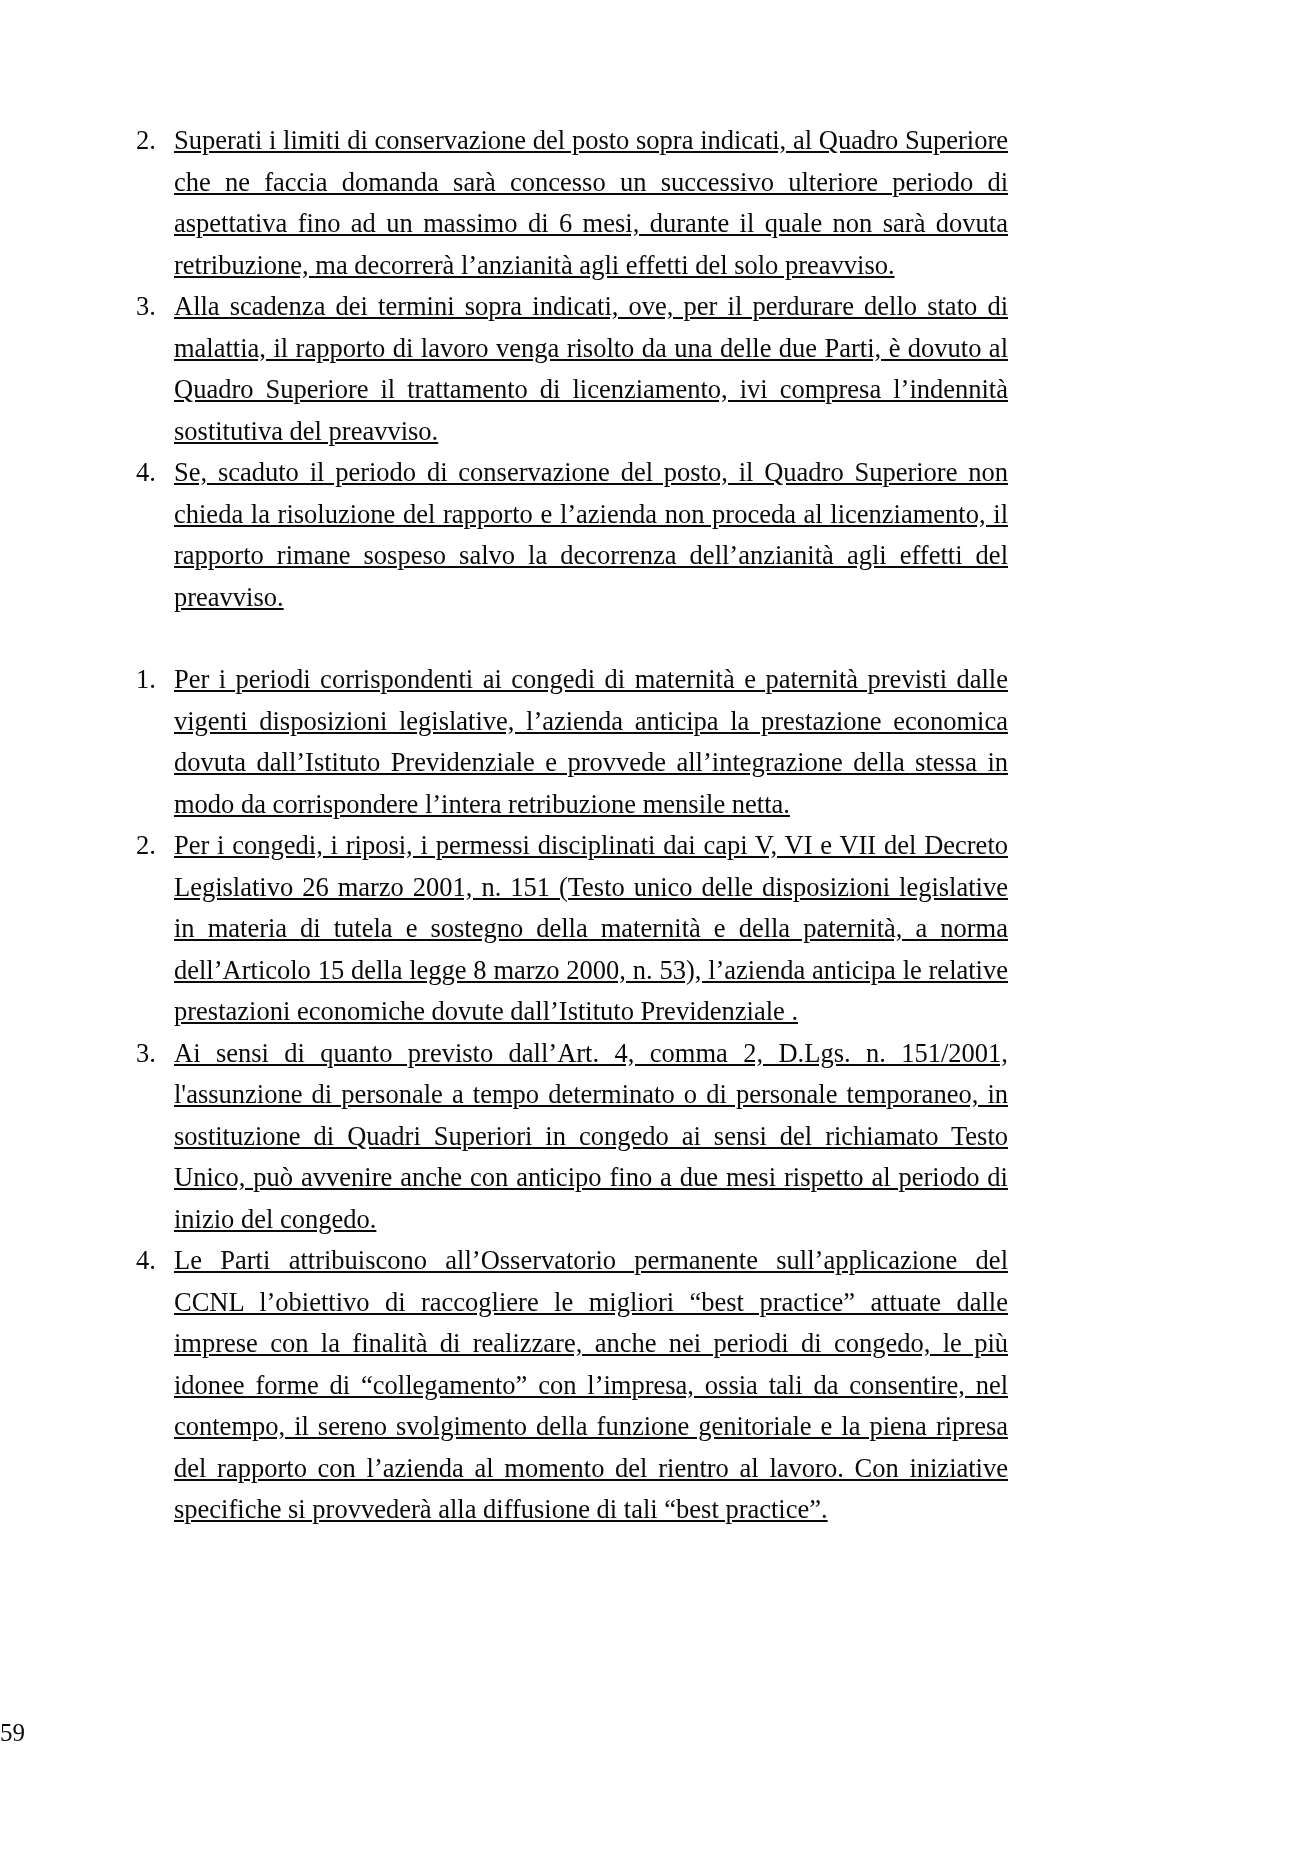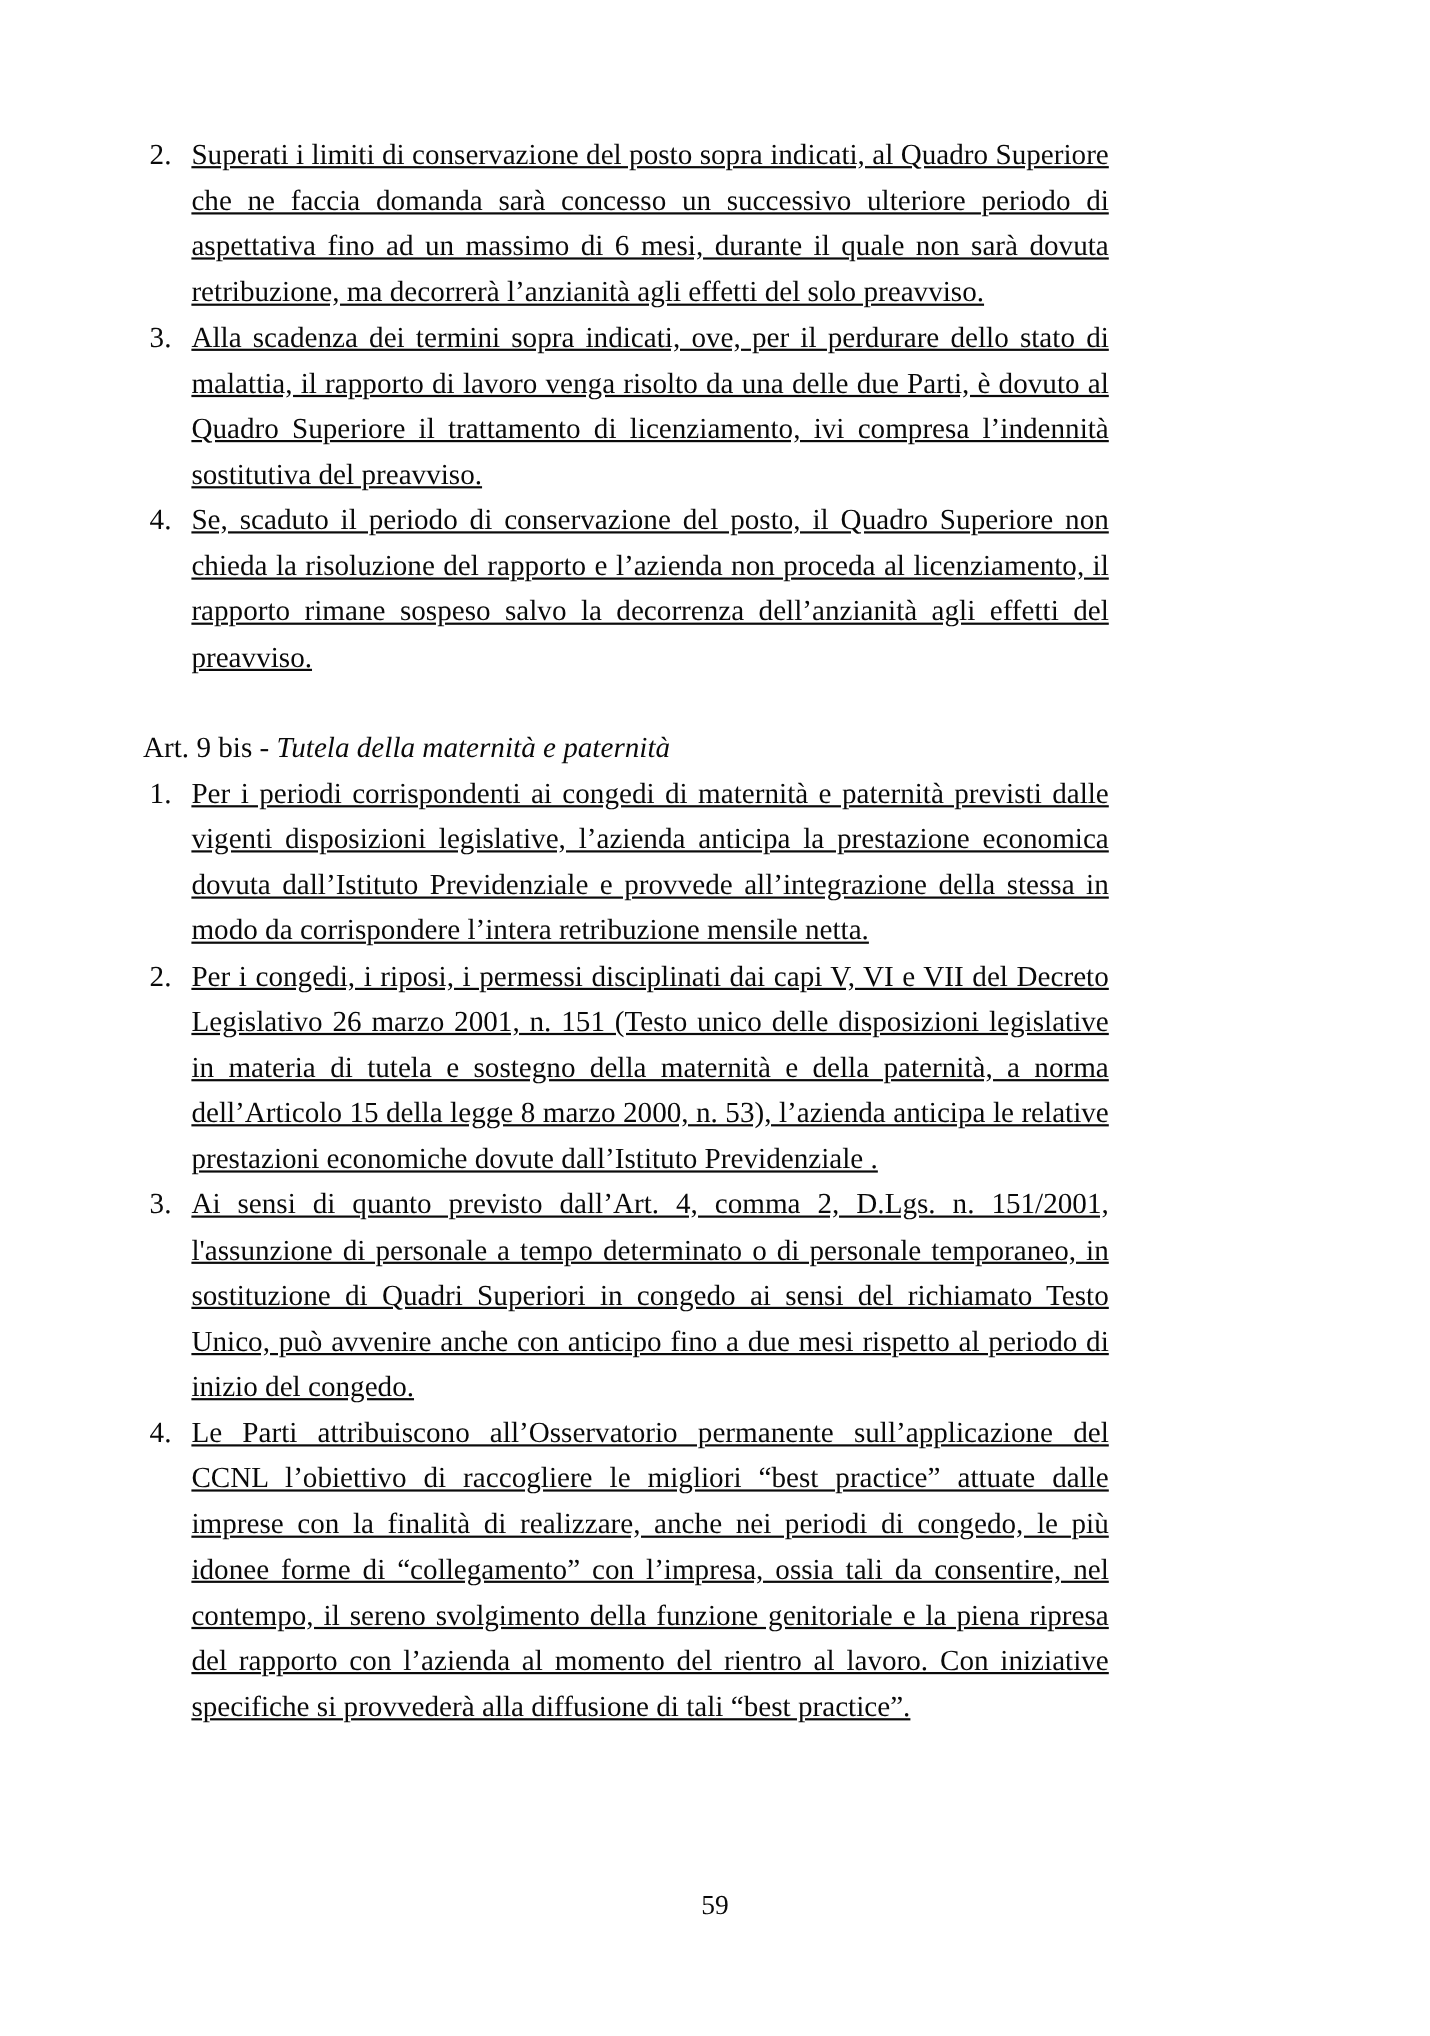--- a/index.html
+++ b/index.html
@@ -66,21 +66,20 @@
     padding-left: 2px;
   }
   .heading .ital {
     font-style: italic;
   }
   .pagenum {
     position: absolute;
     left: 0;
     right: 0;
     top: 1718px;
-    text-align: center;
     font-size: 25px;
     line-height: 30px;
   }
   
   .li .body { text-align: justify; }
 </style>
 </head>
 <body>
 
 <div class="page">
@@ -97,23 +96,20 @@
         <span class="body">Alla scadenza dei termini sopra indicati, ove, per il perdurare dello stato di malattia, il rapporto di lavoro venga risolto da una delle due Parti, è dovuto al Quadro Superiore il trattamento di licenziamento, ivi compresa l’indennità sostitutiva del preavviso.</span>
       </li>
       <li class="li">
         <span class="marker">4.</span>
         <span class="body">Se, scaduto il periodo di conservazione del posto, il Quadro Superiore non chieda la risoluzione del rapporto e l’azienda non proceda al licenziamento, il rapporto rimane sospeso salvo la decorrenza dell’anzianità agli effetti del preavviso.</span>
       </li>
     </ol>
 
     <div class="gap"></div>
 
-    <p class="heading">
-      <span>Art. 9 bis - </span><span class="ital">Tutela della maternità e paternità</span>
-    </p>
 
     <ol class="olist">
       <li class="li">
         <span class="marker">1.</span>
         <span class="body">Per i periodi corrispondenti ai congedi di maternità e paternità previsti dalle vigenti disposizioni legislative, l’azienda anticipa la prestazione economica dovuta dall’Istituto Previdenziale e provvede all’integrazione della stessa in modo da corrispondere l’intera retribuzione mensile netta.</span>
       </li>
       <li class="li">
         <span class="marker">2.</span>
         <span class="body">Per i congedi, i riposi, i permessi disciplinati dai capi V, VI e VII del Decreto Legislativo 26 marzo 2001, n. 151 (Testo unico delle disposizioni legislative in materia di tutela e sostegno della maternità e della paternità, a norma dell’Articolo 15 della legge 8 marzo 2000, n. 53), l’azienda anticipa le relative prestazioni economiche dovute dall’Istituto Previdenziale .</span>
       </li>

